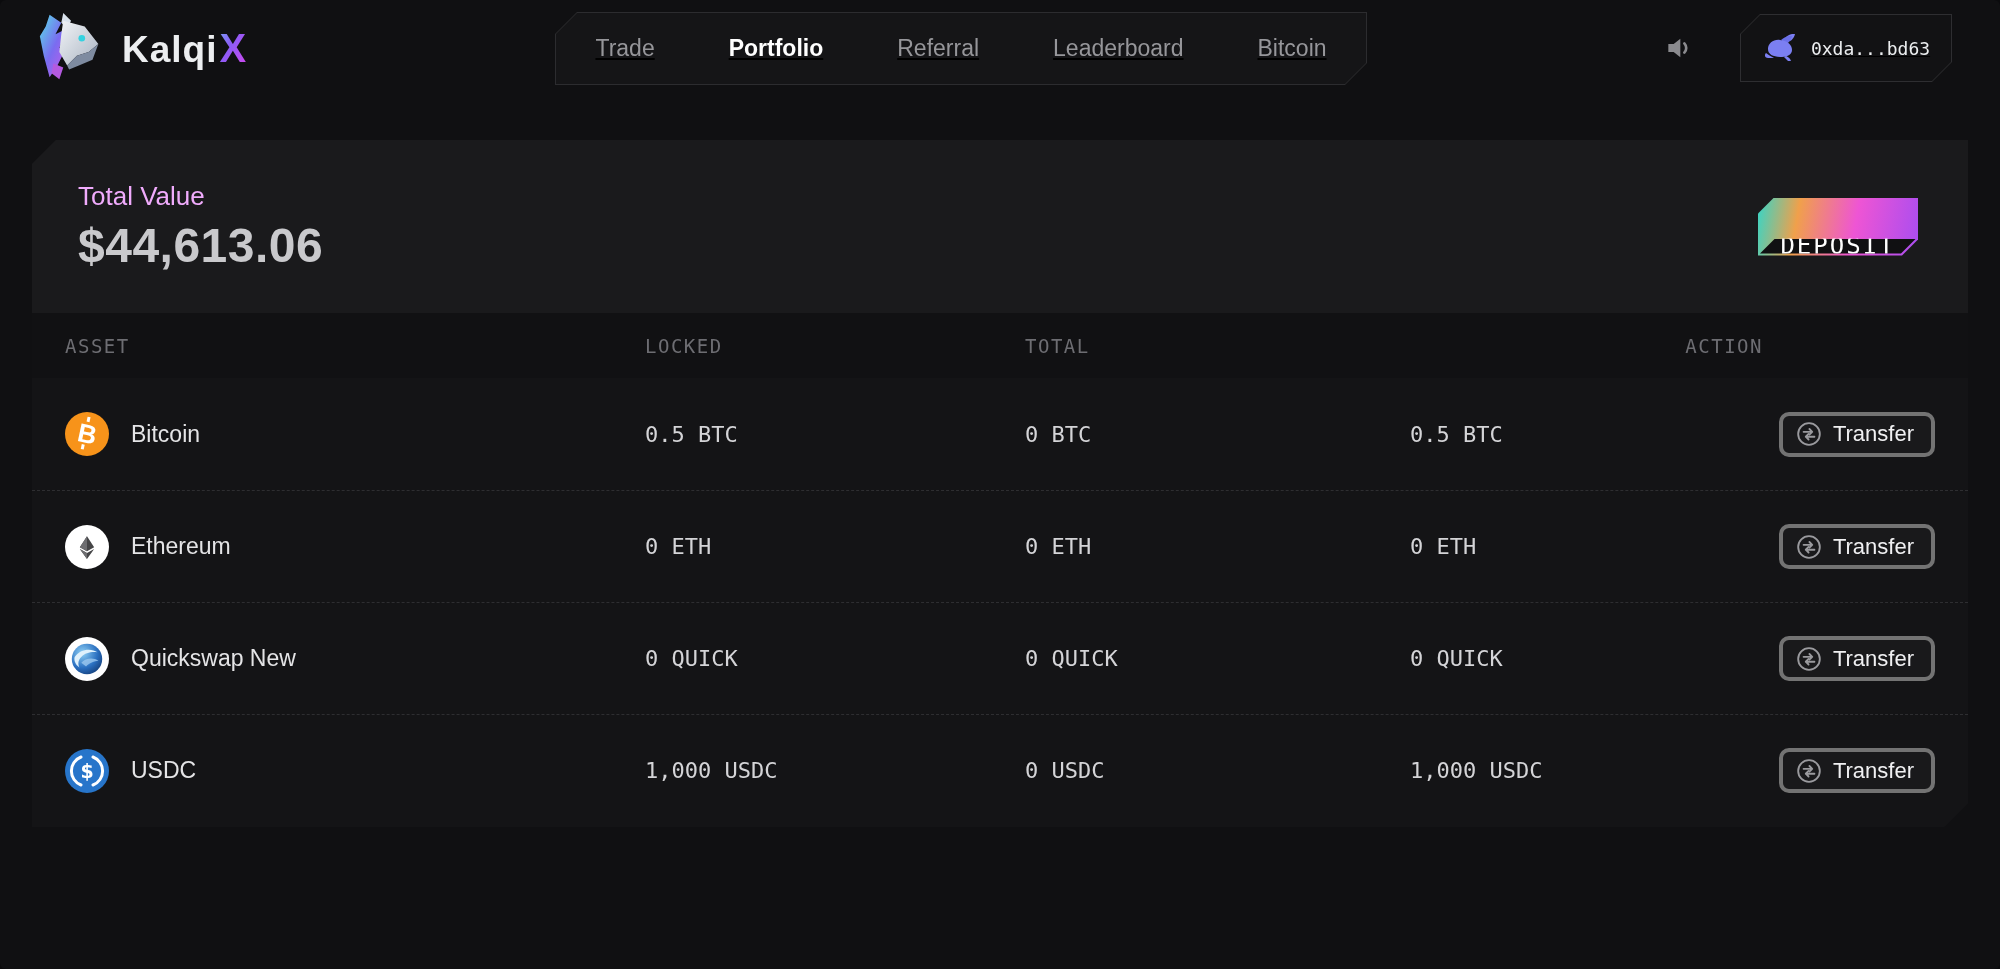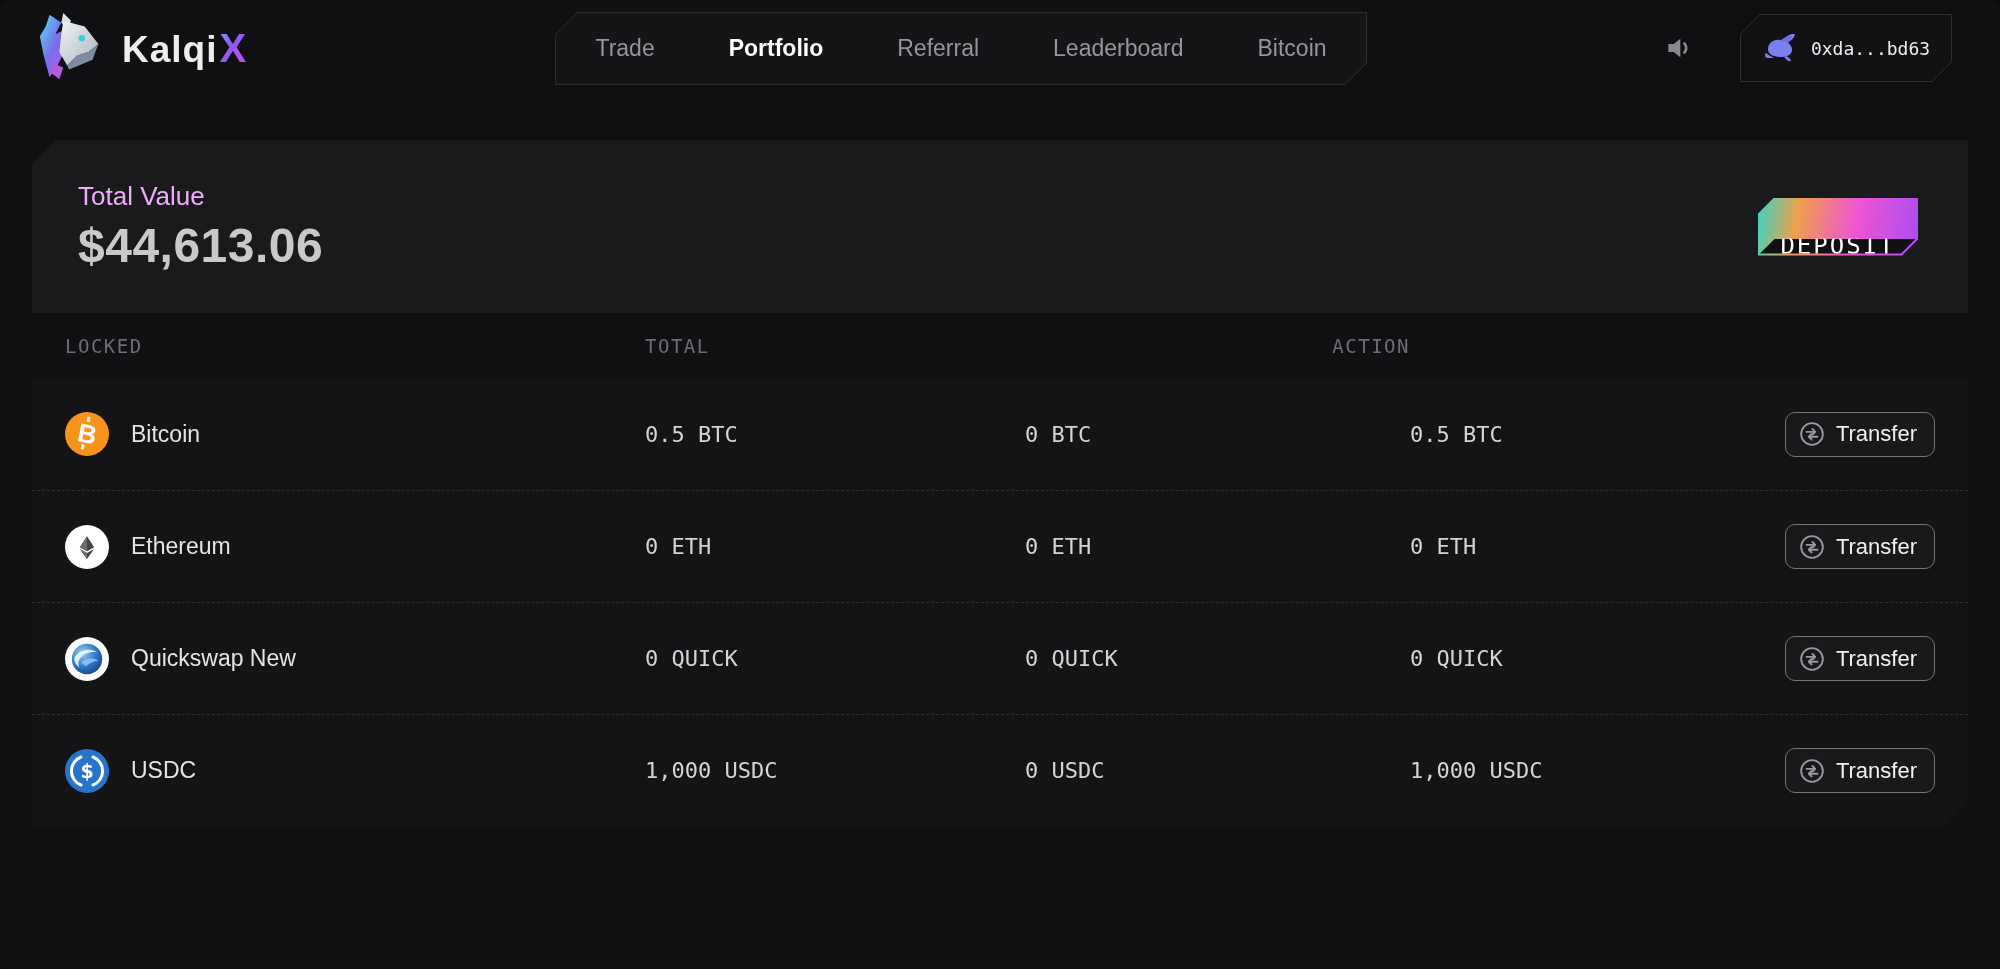--- a/index.html
+++ b/index.html
@@ -10,21 +10,21 @@
   
   .topbar { position:relative; width:100%; height:96px; }
   .brand { position:absolute; left:34px; top:8px; display:flex; align-items:center; gap:10px; }
   .brand-logo { width:78px; height:80px; }
   .brand-name { font-size:37px; font-weight:bold; color:#eceef0; letter-spacing:1px; display:flex; align-items:baseline; }
   .brand-x { font-size:40px; font-weight:bold; margin-left:2px;
     background:linear-gradient(120deg,#7aa8f7 0%,#8b5cf6 40%,#d946ef 100%);
     -webkit-background-clip:text; background-clip:text; color:transparent; }
 
   .cutbox { position:relative; }
-  .cutbox .cut-border, .cutbox .cut-inner { position:absolute; }
+  .cutbox .cut-border, .cutbox .cut-inner { position:absolute;text-decoration:underline; }
   .cut-border { inset:0; }
   .cut-inner { inset:1px; }
 
   .navbox { position:absolute; left:555px; top:12px; width:812px; height:73px; }
   .navbox .cut-border { background:#2c2c2f; clip-path:polygon(22px 0,100% 0,100% calc(100% - 22px),calc(100% - 22px) 100%,0 100%,0 22px); }
   .navbox .cut-inner { background:#151517; clip-path:polygon(21px 0,100% 0,100% calc(100% - 21px),calc(100% - 21px) 100%,0 100%,0 21px);
     display:flex; align-items:center; justify-content:center; gap:74px; }
   .nav-item { font-size:23px; color:#96969a; cursor:pointer; white-space:nowrap; }
   .nav-item.active { color:#ffffff; font-weight:bold; }
 
@@ -65,21 +65,21 @@
     grid-template-columns:580px 380px 385px 1fr 172px; padding:0 33px; }
   .trow + .trow { border-top:1px dashed #2e2e31; }
 
   .asset-cell { display:flex; align-items:center; gap:22px; }
   .coin { width:44px; height:44px; border-radius:50%; display:flex; align-items:center; justify-content:center; flex:none; }
   .asset-name { font-size:23px; color:#e4e4e6; }
   .val { font-family:"DejaVu Sans Mono", monospace; font-size:22px; color:#d4d4d7; }
   .action-cell { display:flex; justify-content:flex-end; }
 
   .transfer-btn { display:flex; align-items:center; gap:11px; height:45px; padding:0 17px 0 13px;
-    background:#19191b; border:1px solid #737373; border-radius:10px; cursor:pointer; }
+    background:#19191b; border:4px solid #737373; border-radius:10px; cursor:pointer; }
   .transfer-label { font-size:22px; color:#f0f0f2; font-family:"Liberation Sans", sans-serif; }
 
   .coin-btc { background:#f7931a; }
   .coin-eth { background:#ffffff; }
   .coin-quick { background:#ffffff; }
   .coin-usdc { background:#2775ca; }
   .btc-glyph { position:relative; color:#ffffff; font-weight:bold; font-size:26px; transform:rotate(12deg); line-height:1; }
   .btc-glyph::before, .btc-glyph::after { content:""; position:absolute; width:3px; height:5px; background:#fff; left:6px; }
   .btc-glyph::before { top:-4px; } .btc-glyph::after { bottom:-3px; }
 </style>
@@ -161,20 +161,21 @@
       </div>
       <div class="deposit-btn">
         <div class="cut-border"></div>
         <div class="cut-inner">
             <span class="deposit-label">DEPOSIT</span>
           </div>
       </div>
     </div>
 
     <div class="thead">
+      <span class="th">ASSET</span>
       <span class="th">LOCKED</span>
       <span class="th">TOTAL</span>
       <span class="th right">ACTION</span>
     </div>
 
     <div class="tbody">
 
       <div class="trow">
         <div class="asset-cell">
           <span class="coin coin-btc">

